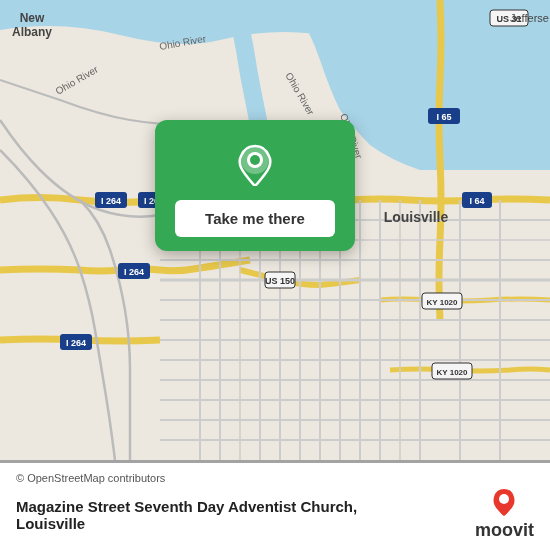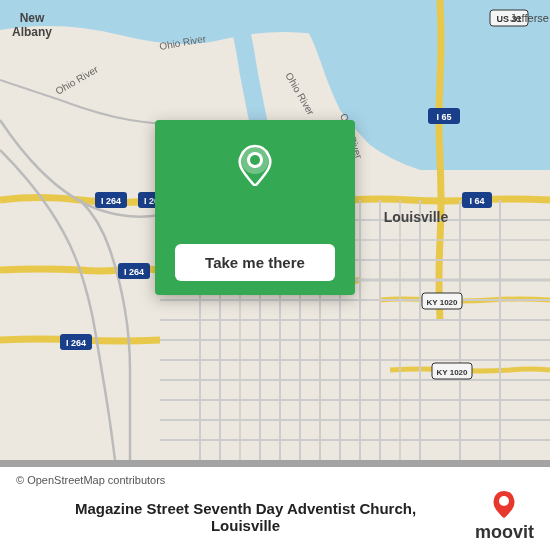--- a/index.html
+++ b/index.html
@@ -26,28 +26,27 @@
       width: 100%; height: 100%;
     }
 
     
     #card-overlay {
       position: absolute;
       top: 120px;
       left: 155px;
       width: 200px;
       background: #34a853;
-      border-radius: 4px;
+      border-radius: 12px;
       display: flex;
       flex-direction: column;
       align-items: center;
       padding: 18px 20px 14px;
       box-shadow: 0 4px 16px rgba(0,0,0,0.3);
       z-index: 10;
-      gap: 44px;
     }
 
     #location-icon-wrap {
       width: 52px;
       height: 52px;
       display: flex;
       align-items: center;
       justify-content: center;
       margin-bottom: 10px;
     }
@@ -68,34 +67,33 @@
 
     
     #bottom-bar {
       width: 550px;
       height: 90px;
       background: white;
       display: flex;
       flex-direction: column;
       justify-content: center;
       padding: 0 16px;
-      border-top: 7px solid #a3a3a3;
+      border-top: 3px solid #a3a3a3;
     }
 
     #attribution {
       font-size: 11px;
       color: #555;
       margin-bottom: 4px;
     }
 
     #bottom-content {
       display: flex;
       align-items: center;
       justify-content: space-between;
-      text-align: center;
     }
 
     #place-name {
       font-size: 15px;
       font-weight: 600;
       color: #222;
       flex: 1;
     }
 
     #moovit-logo {

